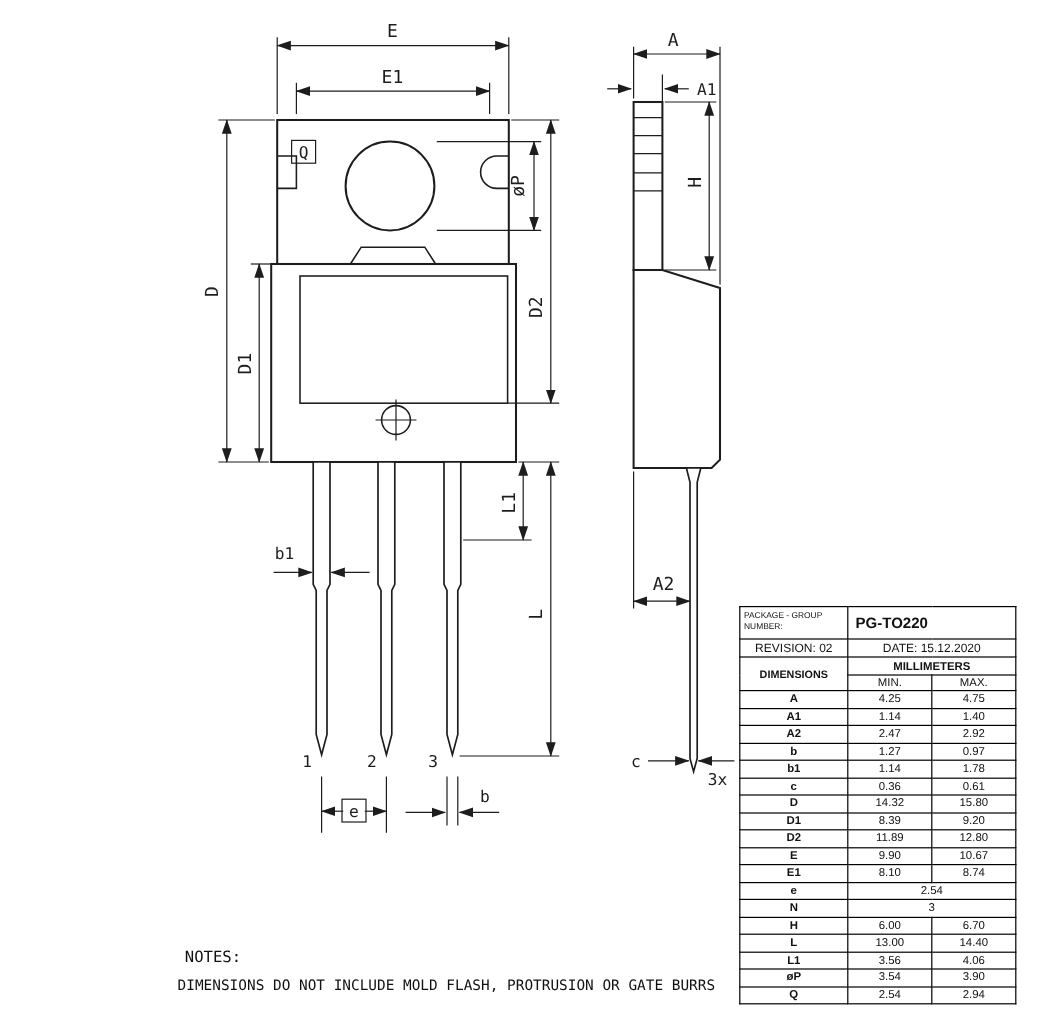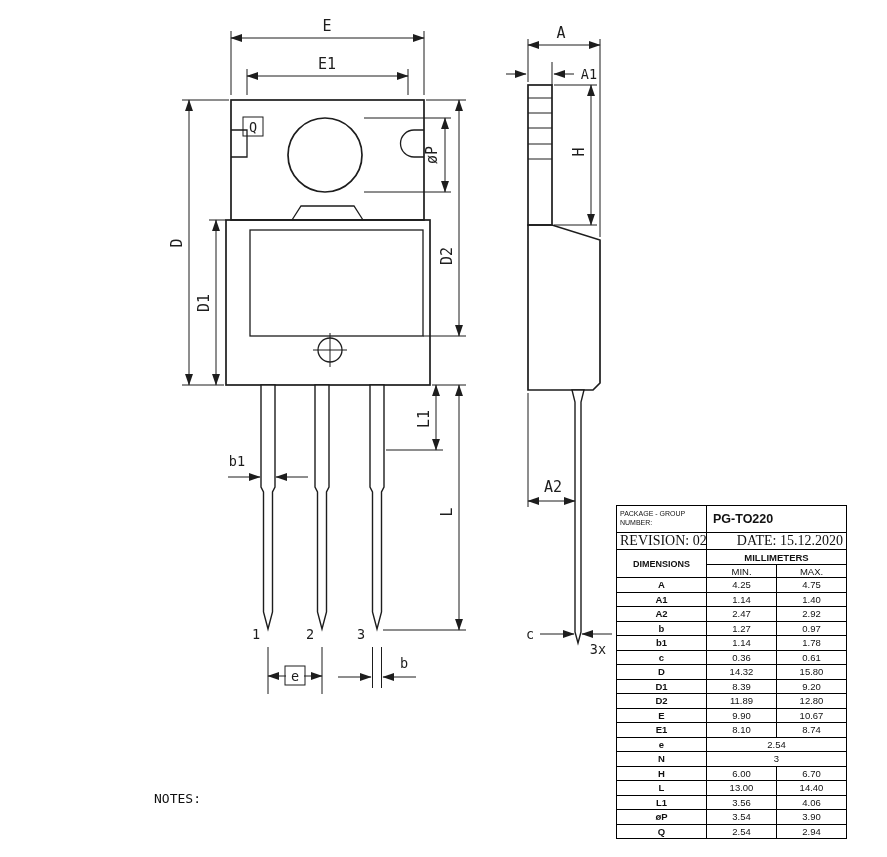--- a/index.html
+++ b/index.html
@@ -13,21 +13,21 @@
   .dim{fill:none;stroke:#1d1d1d;stroke-width:1;}
   
   .table-wrap{position:absolute;left:616px;top:505px;width:231px;}
   .table-wrap table{border-collapse:collapse;width:100%;table-layout:fixed;
                     font-size:9.5px;color:#111;}
   .table-wrap td{border:1px solid #000;padding:0 3px;text-align:center;
                  overflow:hidden;white-space:nowrap;height:13.5px;}
   .table-wrap table{border:1.5px solid #000;}
   td.pkg-label{font-size:7px;text-align:left;line-height:1.25;height:26px;}
   td.pkg-name{font-size:12.5px;font-weight:bold;text-align:left;padding-left:6px;}
-  tr.r-rev td{text-align:right;font-size:14px;height:14px;font-family:Liberation Serif, serif;}
+  tr.r-rev td{text-align:center;font-size:10px;height:14px;}
   td.dims-h{font-weight:bold;font-size:9px;}
   td.units-h{font-weight:bold;height:14px;margin-left:29px;}
   tr.r-minmax td{height:12px;}
   td.dim-sym{font-weight:bold;}
   
   .notes{position:absolute;left:148px;top:791px;font-family:"DejaVu Sans Mono",monospace;
          color:#111;}
   .notes-title{font-size:13px;margin-left:6px;margin-bottom:5px;}
   .notes-line{font-size:12px;line-height:1.7;}
 </style>
@@ -296,15 +296,16 @@
             <td>2.54</td>
             <td>2.94</td>
           </tr>
         </tbody>
     </table>
   </div>
 
   
   <div class="notes">
     <div class="notes-title">NOTES:</div>
+    <div class="notes-line">DIMENSIONS DO NOT INCLUDE MOLD FLASH, PROTRUSION OR GATE BURRS</div>
   </div>
 
 </div>
 
 </body></html>

